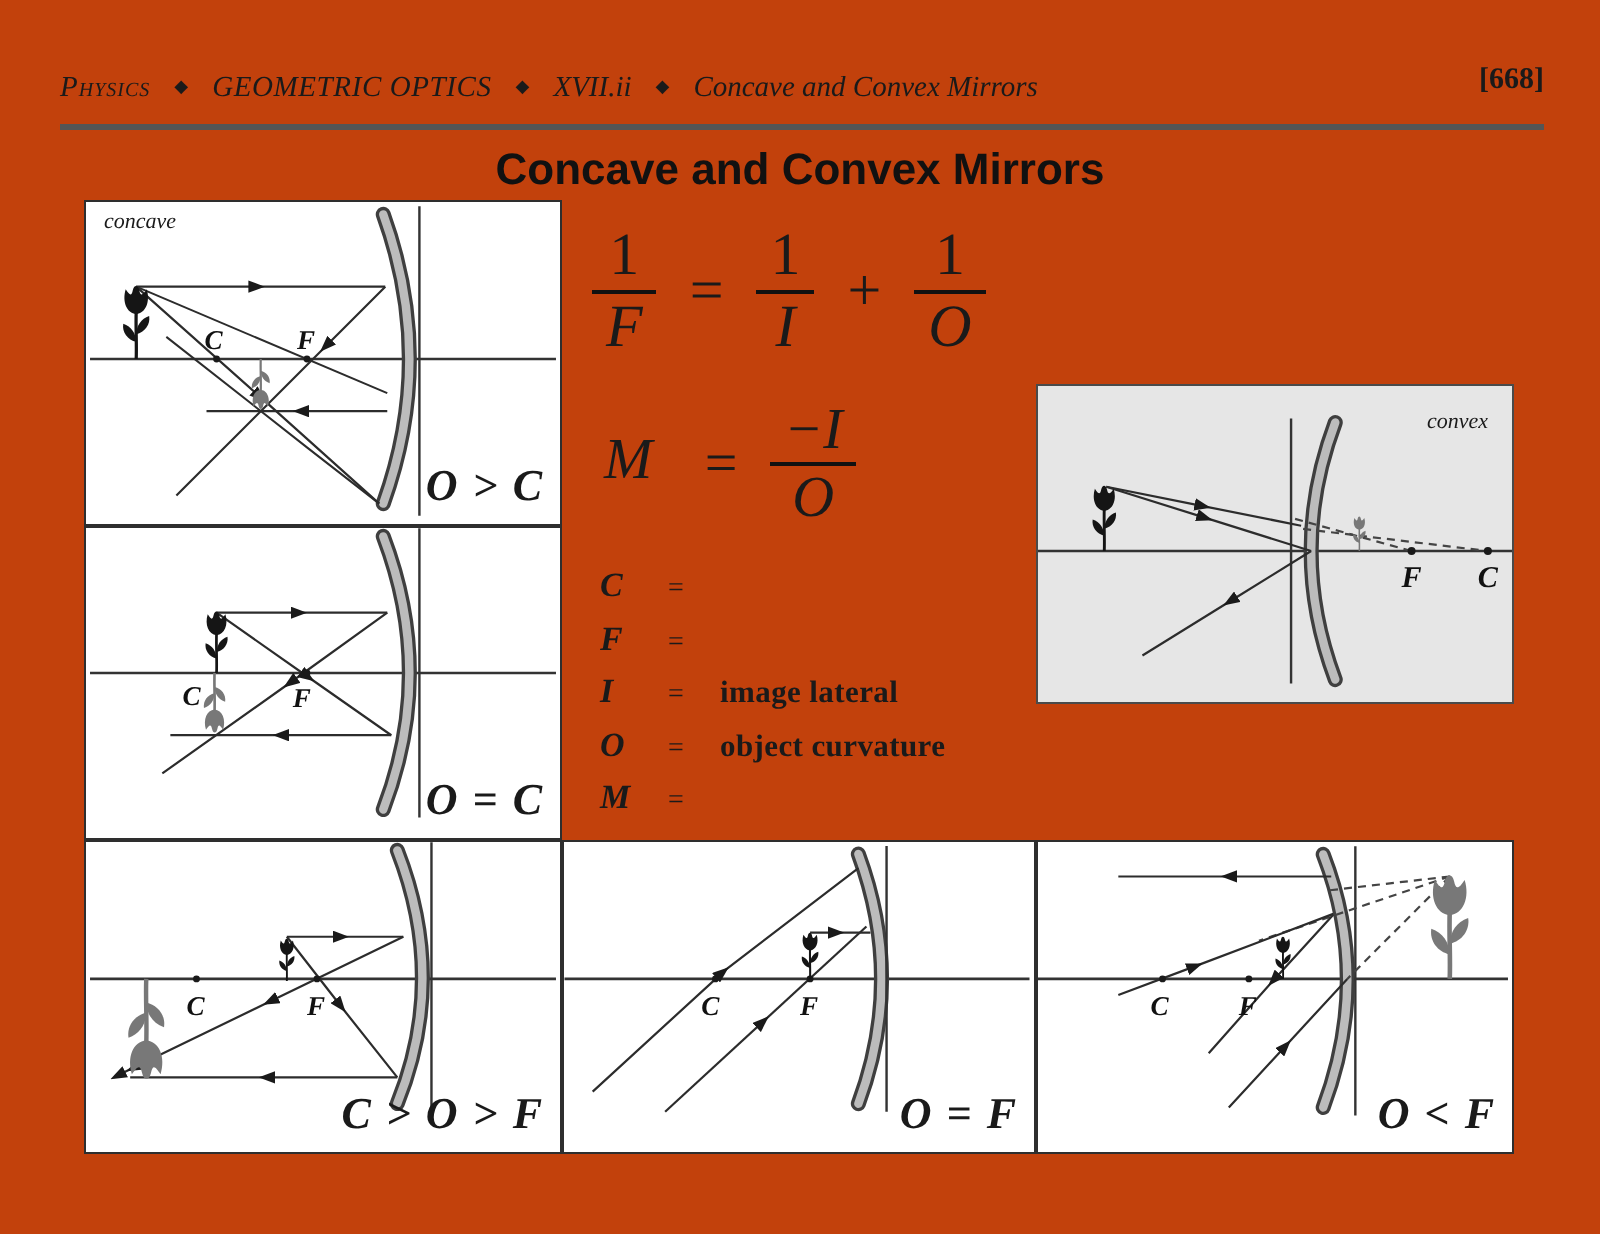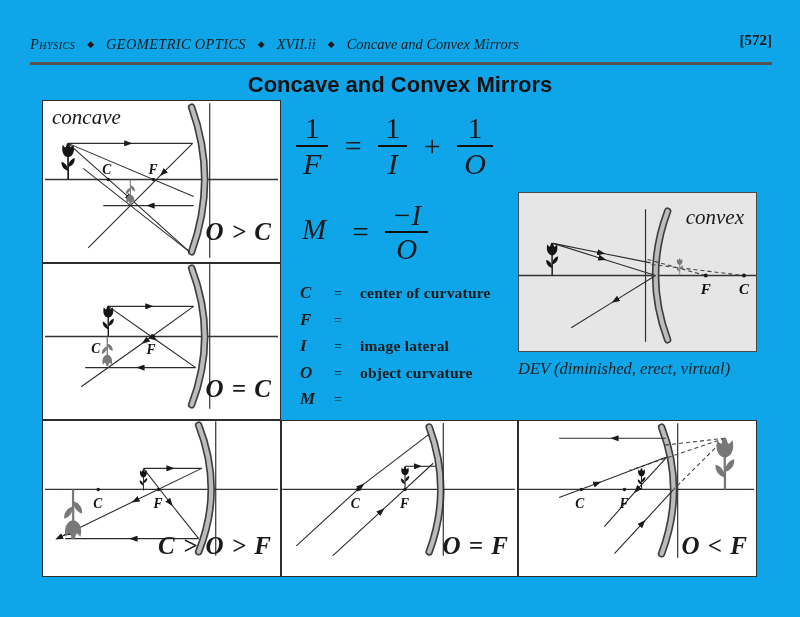--- a/index.html
+++ b/index.html
@@ -1,36 +1,36 @@
 <!DOCTYPE html>
 <html><head>
 <meta charset="utf-8">
 <style>
   html,body{margin:0;padding:0;background:#fff;}
-  #page{position:relative;width:800px;height:617px;background:#0ea5e9;overflow:hidden;
+  #page{position:relative;width:800px;height:617px;background:#c2410c;overflow:hidden;
         font-family:"Liberation Serif","DejaVu Serif",serif;color:#1a1a1a;}
 
   
   .hdr{position:absolute;left:30px;top:36px;width:742px;height:26px;
        border-bottom:3px solid #555;font-size:14.5px;font-style:italic;white-space:nowrap;}
   .hdr .sc{font-variant:small-caps;letter-spacing:.5px;}
   .hdr .caps{text-transform:uppercase;letter-spacing:.3px;}
   .hdr .bullet{font-style:normal;font-size:9px;vertical-align:2px;margin:0 12px;}
   .pageno{position:absolute;right:0;top:-4px;font-style:normal;font-weight:700;font-size:15px;}
 
   
   .title{position:absolute;left:0;top:72px;width:800px;text-align:center;
          font-family:"Liberation Sans","DejaVu Sans",sans-serif;font-weight:700;font-size:22px;color:#111;}
 
   
   .panel{position:absolute;border:1.6px solid #2e2e2e;background:#fff;box-sizing:border-box;}
   .panel svg{position:absolute;left:0;top:0;width:100%;height:100%;}
-  .case-label{position:absolute;right:8px;bottom:16px;font-weight:700;font-style:italic;
-              font-size:25px;letter-spacing:1px;text-align:center;}
-  .mirror-type{position:absolute;font-style:italic;font-size:21px;}
+  .case-label{position:absolute;right:8px;bottom:6px;font-weight:700;font-style:italic;
+              font-size:22px;letter-spacing:1px;text-align:center;}
+  .mirror-type{position:absolute;font-style:italic;font-size:11px;}
   #p1 .mirror-type{left:9px;top:4px;}
   #pcx .mirror-type{right:12px;top:12px;}
   #pcx{background:#e6e6e6;border-color:#4a4a4a;}
 
   
   .formula{position:absolute;font-size:30px;white-space:nowrap;}
   .frac{display:inline-block;text-align:center;vertical-align:middle;}
   .frac .num{display:block;border-bottom:2.2px solid #111;padding:0 7px 1px;line-height:1.05;}
   .frac .den{display:block;padding:1px 7px 0;line-height:1.05;}
   .it{font-style:italic;}
@@ -76,21 +76,21 @@
       <path d="M10,27 C14.5,26 17.5,22 16.8,17.5 C12.5,19 10.2,22.5 10,27 Z" fill="currentColor"></path>
       <path d="M10,16.5 C5,16 2.5,10 4.5,3.5 C6.5,6.5 7.5,7.5 8.2,4 C8.8,1 11,1 11.6,4 C12.3,7.5 13.5,6.5 15.5,3.5 C17.5,10 15,16 10,16.5 Z" fill="currentColor"></path>
     </g>
   </defs>
 </svg>
 
 <div id="page">
 
   <div class="hdr">
     <span class="sc">Physics</span><span class="bullet">◆</span><span class="caps">Geometric Optics</span><span class="bullet">◆</span><span>XVII.ii</span><span class="bullet">◆</span><span>Concave and Convex Mirrors</span>
-    <span class="pageno">[572]</span>
+    <span class="pageno">[668]</span>
   </div>
 
   <div class="title">Concave and Convex Mirrors</div>
 
   <div id="p1" class="panel" style="left:42px;top:100px;width:239px;height:163px;">
     <svg viewBox="0 0 236 160">
       <line class="axis" x1="2" y1="78" x2="234" y2="78"></line>
       <path class="mir-out" d="M148,6 Q174,78 148,150"></path>
       <path class="mir-in" d="M148,6 Q174,78 148,150"></path>
       <line class="vline" x1="166" y1="2" x2="166" y2="156"></line>
@@ -222,42 +222,40 @@
       <circle class="dot" cx="224" cy="82" r="2"></circle>
       <use href="#flower" class="obj" transform="translate(24.5,48) scale(0.85)"></use>
       <use href="#flower" class="img" transform="translate(155.5,64) scale(0.45)"></use>
       <text class="cf" x="181" y="100" style="font-size:15px">F</text>
       <text class="cf" x="219" y="100" style="font-size:15px">C</text>
     </svg>
     <div class="mirror-type">convex</div>
   </div>
 
   <div class="caption">
-    <div>DEV (diminished, erect, virtual)</div>
   </div>
 
   <div id="f1" class="formula" style="left:296px;top:112px;">
     <span class="frac"><span class="num">1</span><span class="den it">F</span></span>
     <span class="op">=</span>
     <span class="frac"><span class="num">1</span><span class="den it">I</span></span>
     <span class="op">+</span>
     <span class="frac"><span class="num">1</span><span class="den it">O</span></span>
   </div>
 
   <div id="f2" class="formula" style="left:302px;top:200px;">
     <span class="it lhs">M</span>
     <span class="op">=</span>
     <span class="frac"><span class="num it">−I</span><span class="den it">O</span></span>
   </div>
 
   <div class="legend">
     <div class="lrow">
         <span class="lsym">C</span>
         <span class="leq">=</span>
-        <span class="ldef">center of curvature</span>
       </div>
     <div class="lrow">
         <span class="lsym">F</span>
         <span class="leq">=</span>
       </div>
     <div class="lrow">
         <span class="lsym">I</span>
         <span class="leq">=</span>
         <span class="ldef">image lateral</span>
       </div>

